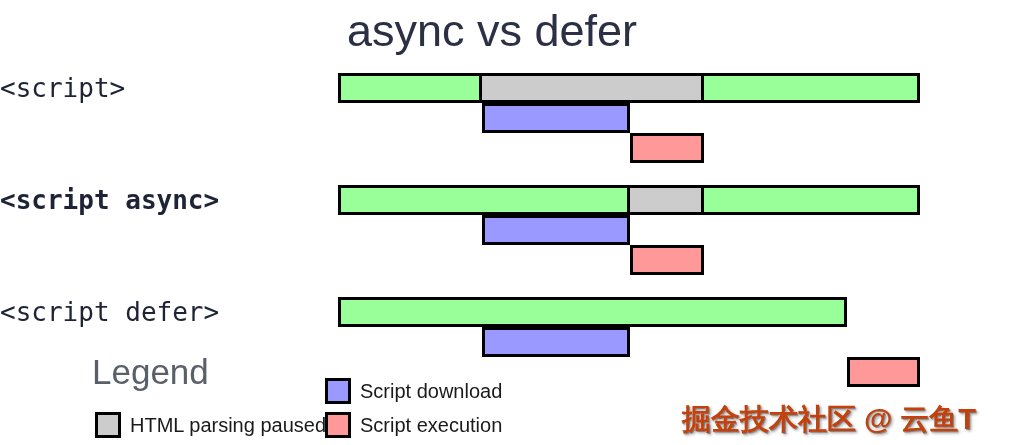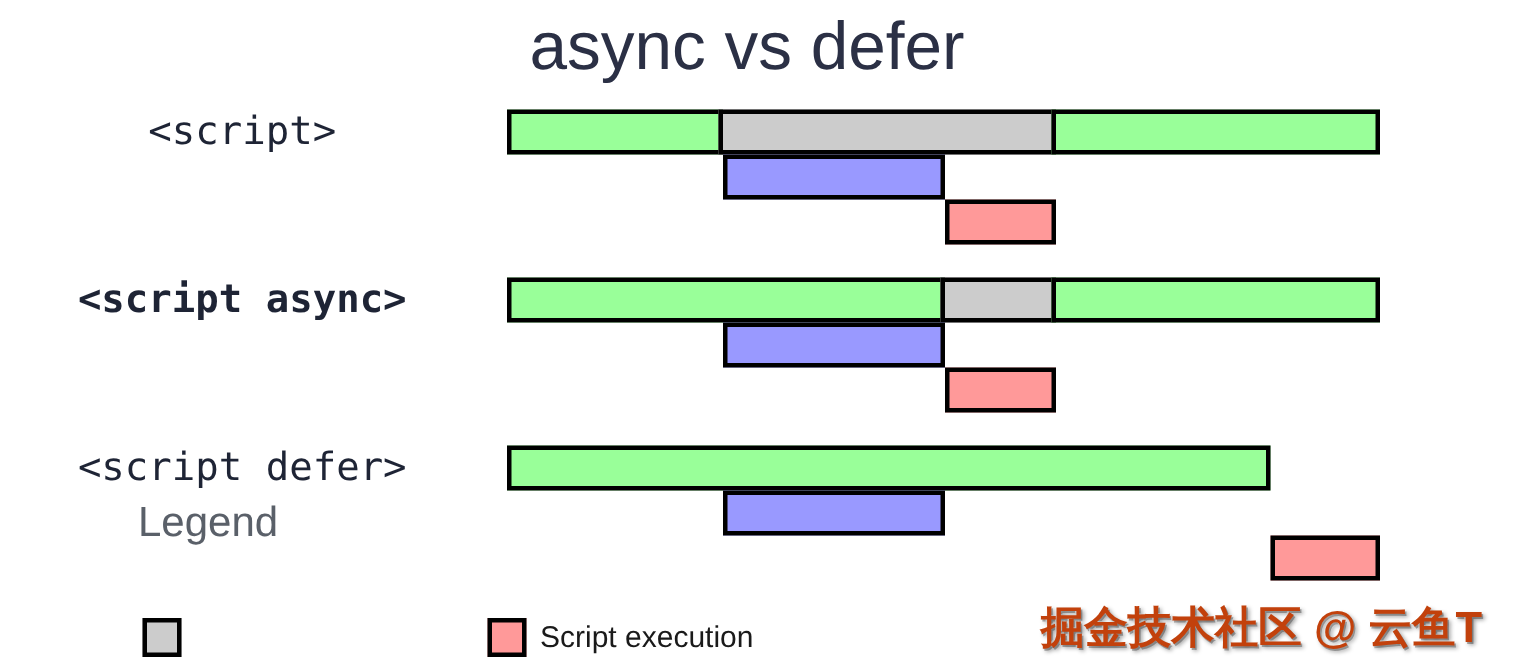--- a/index.html
+++ b/index.html
@@ -2,45 +2,44 @@
 <html><head>
 <meta charset="utf-8">
 <style>
   html,body{margin:0;padding:0;background:#ffffff;}
   #canvas{
     position:relative;
     width:984px;height:445px;
     background:#ffffff;
     overflow:hidden;
     font-family:"Liberation Sans",sans-serif;
-    padding-left:12px;
   }
   .title{
     position:absolute;top:0;left:0;width:100%;
     text-align:center;
     font-size:45px;line-height:62px;font-weight:300;
     color:#2b3045;
     letter-spacing:0px;
   }
   .row-label{
     position:absolute;left:0;width:323px;height:30px;
-    text-align:center;
+    text-align:left;
     font-family:"DejaVu Sans Mono","Liberation Mono",monospace;
     font-size:26px;line-height:30px;
     color:#1e2435;
     white-space:pre;
   }
   .bar{
     position:absolute;
     box-sizing:border-box;
     border:3px solid #000000;
   }
   .legend-heading{
-    position:absolute;left:92px;top:328px;
-    font-size:28px;line-height:40px;font-weight:300;
+    position:absolute;left:92px;top:352px;
+    font-size:35px;line-height:40px;font-weight:300;
     color:#5a6069;
   }
   .legend-item{
     position:absolute;
     display:flex;align-items:center;gap:9px;
     height:26px;
   }
   .legend-swatch{
     box-sizing:border-box;
     width:26px;height:26px;
@@ -86,23 +85,28 @@
       <div class="bar" style="left: 630px; top: 245px; width: 74px; height: 30px; background: rgb(255, 153, 153);"></div>
       <div class="row-label" style="top: 297px;">&lt;script defer&gt;</div>
       <div class="bar" style="left: 338px; top: 297px; width: 509px; height: 30px; background: rgb(153, 255, 153);"></div>
       <div class="bar" style="left: 482px; top: 327px; width: 148px; height: 30px; background: rgb(153, 153, 255);"></div>
       <div class="bar" style="left: 847px; top: 357px; width: 73px; height: 30px; background: rgb(255, 153, 153);"></div>
     </div>
 
   <div class="legend-heading">Legend</div>
 
 
+  <div class="legend-item li-r0c1">
+    <div class="legend-swatch" style="background: rgb(153, 153, 255);"></div>
+    <div class="legend-label">Script download</div>
+  </div>
 
   <div class="legend-item li-r1c0">
     <div class="legend-swatch" style="background: rgb(204, 204, 204);"></div>
+    <div class="legend-label">HTML parsing paused</div>
   </div>
 
   <div class="legend-item li-r1c1">
     <div class="legend-swatch" style="background: rgb(255, 153, 153);"></div>
     <div class="legend-label">Script execution</div>
   </div>
 
   <div class="watermark">掘金技术社区 @ 云鱼T</div>
 
 </div>

